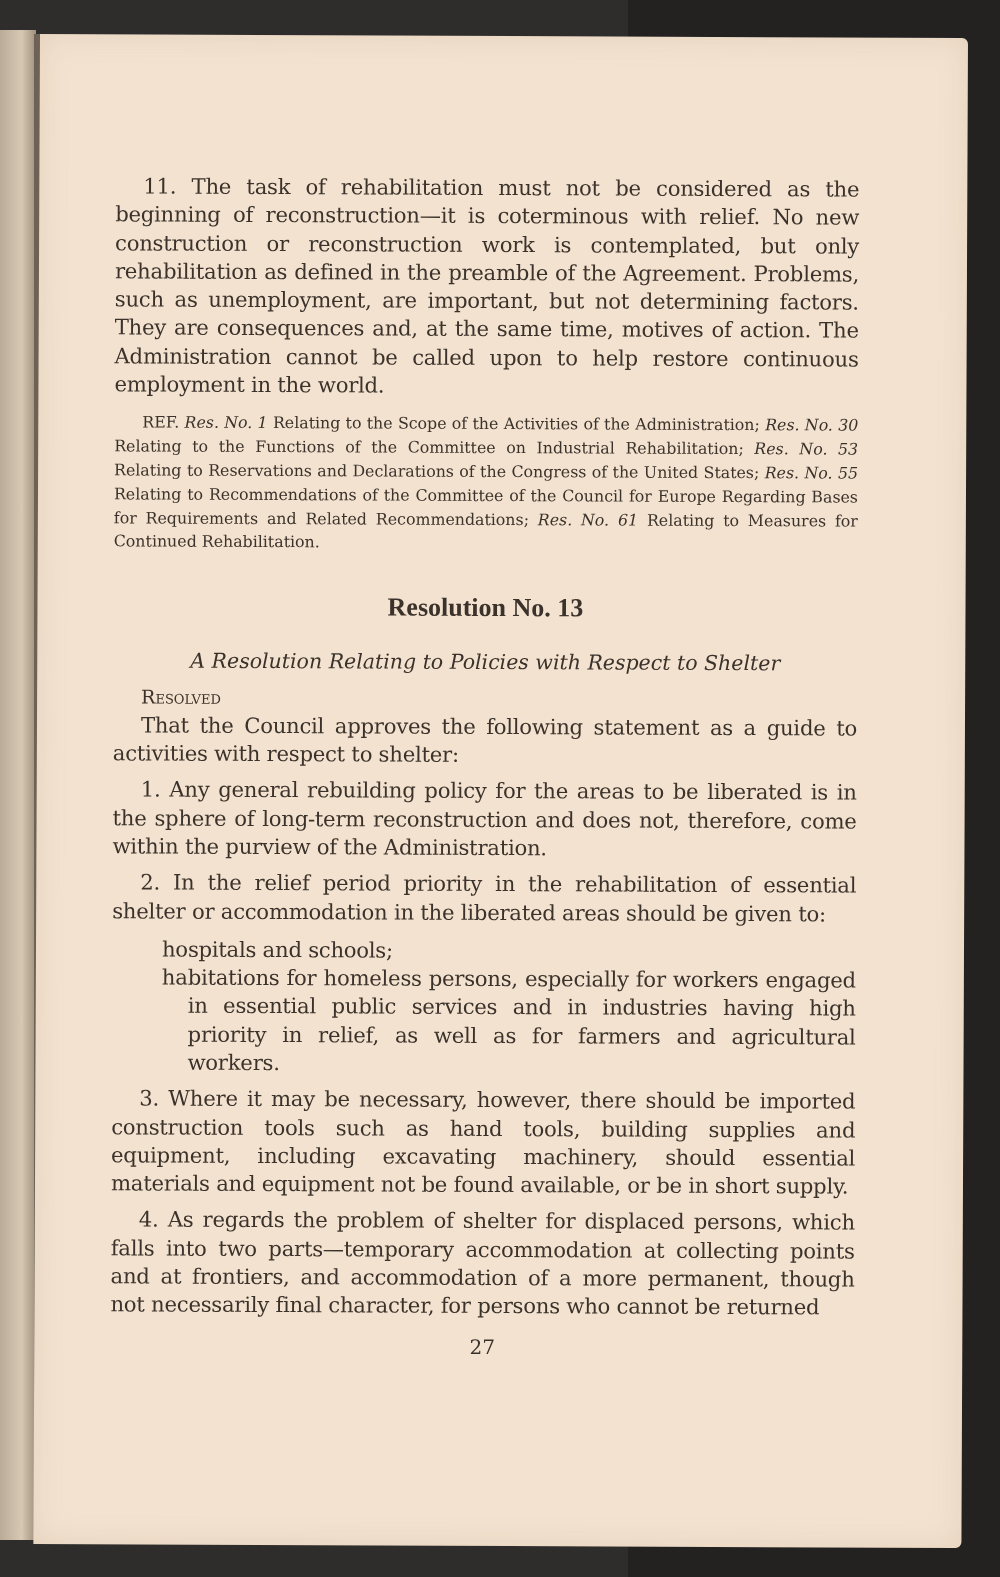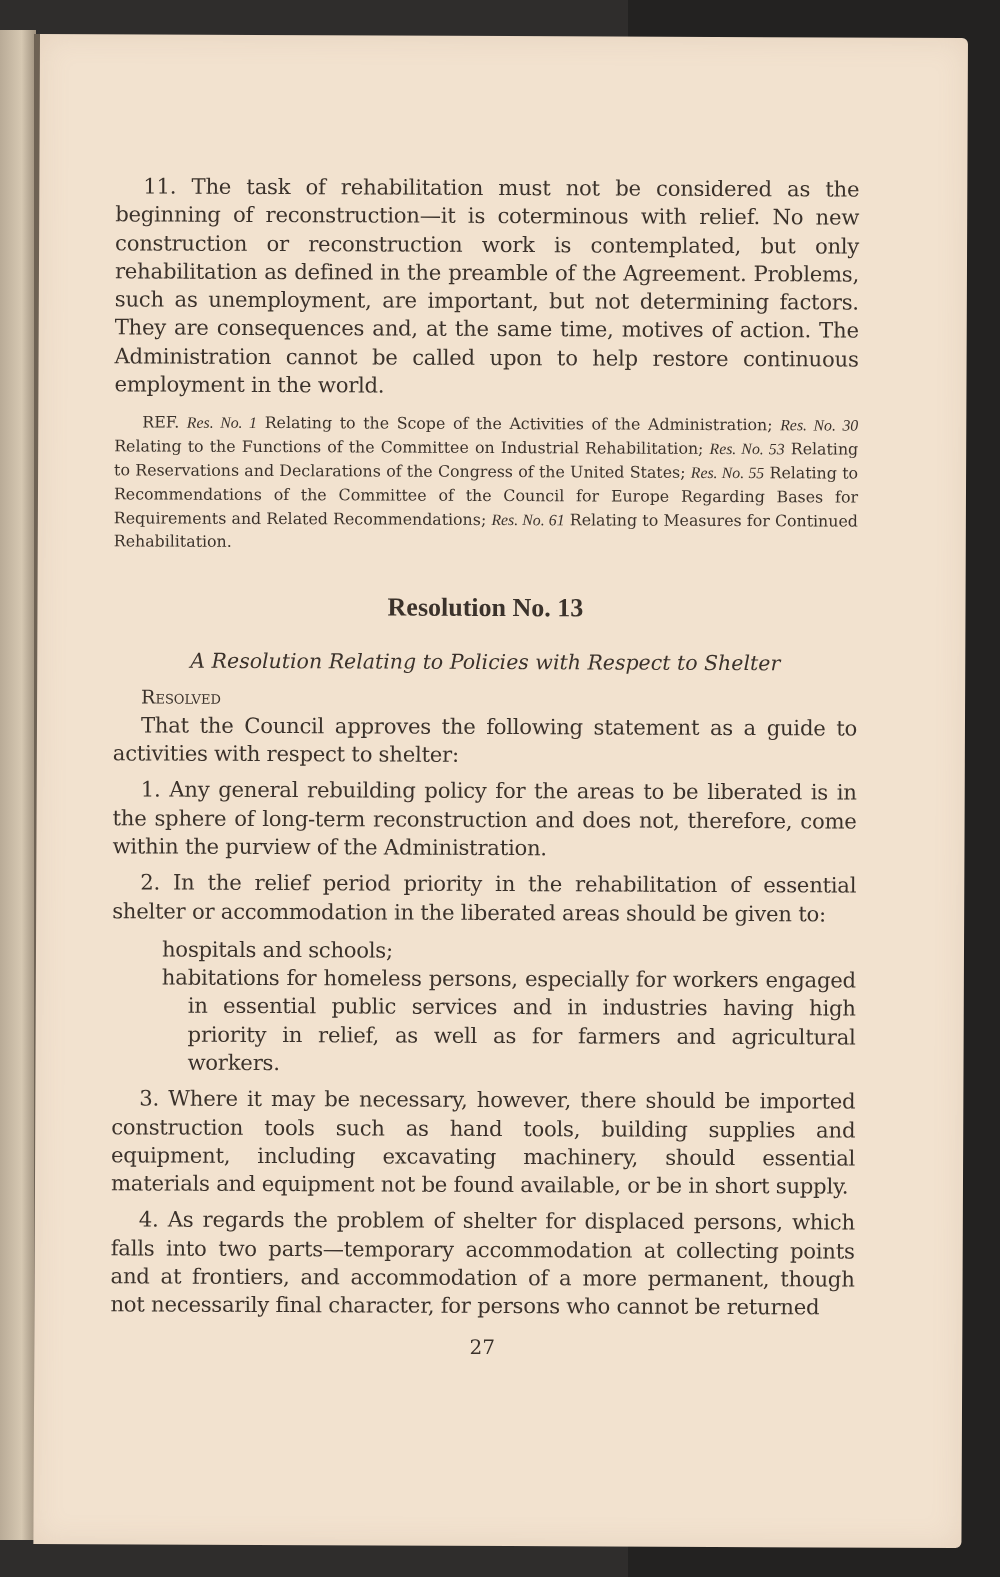--- a/index.html
+++ b/index.html
@@ -35,21 +35,21 @@
   p { margin: 0; }
   .body-text {
     font-size: 21.2px; line-height: 28.3px; text-align: justify;
     letter-spacing: -0.25px;
   }
   .indent { text-indent: 28px; }
   .ref {
     font-size: 15.8px; line-height: 23.8px; text-align: justify;
     margin-top: 12px; text-indent: 28px;
   }
-  .ref i { font-style: italic; font-family: Liberation Serif, serif; }
+  .ref i { font-style: italic; }
   .heading {
     text-align: center; font-family: "Liberation Serif", serif;
     font-weight: bold; font-size: 26px; margin-top: 36px; line-height: 34px;
   }
   .subheading {
     text-align: center; font-style: italic; font-size: 20.5px;
     line-height: 30px; margin-top: 2px;
   }
   .resolved {
     font-size: 19px; margin-top: 6px; margin-left: 28px; line-height: 30px;

